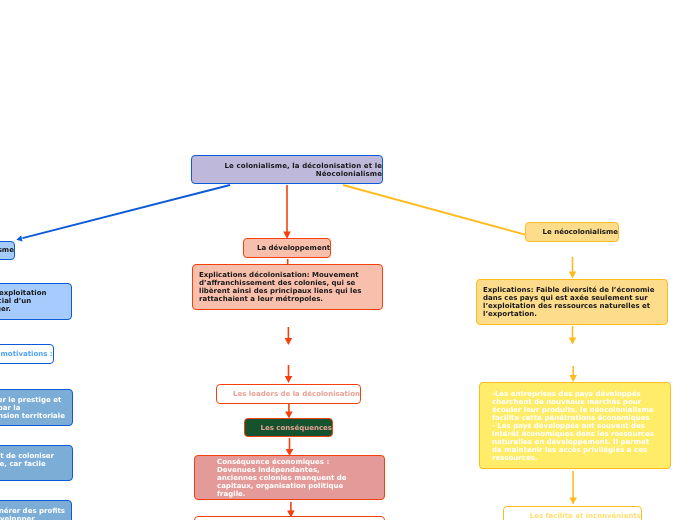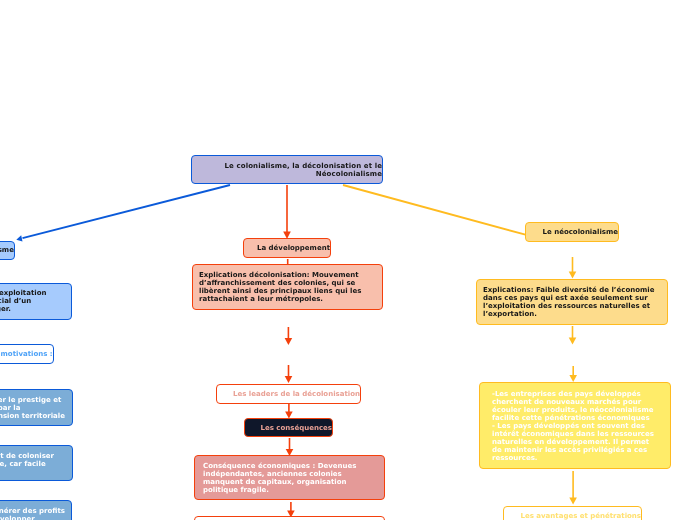--- a/index.html
+++ b/index.html
@@ -38,25 +38,25 @@
   
   .o-title{left:243px;top:238px;width:88px;height:20px;background:#f8bfac;
            border:1.5px solid #f4400c;font-size:7px;font-weight:bold;color:#171717;}
   .o-expl{left:192px;top:264px;width:191px;height:46px;background:#f8bfac;
           border:1.5px solid #f4400c;font-size:7px;font-weight:bold;color:#171717;
           line-height:8px;text-align:left;padding:0 6px;}
   .o-leaders{left:216px;top:344px;width:145px;height:20px;background:#fff;
              border:1.5px solid #f4400c;font-size:7px;font-weight:bold;color:#e9a195;margin-top:40px;}
   .o-names{left:215px;top:383px;width:146px;height:20px;background:#e49a98;
            border:1.5px solid #f4400c;font-size:7px;font-weight:bold;font-style:italic;color:#ffffff;}
-  .o-cons{left:244px;top:418px;width:89px;height:19px;background:#0f172a;
+  .o-cons{left:244px;top:418px;width:89px;height:19px;background:#14532d;
           border:1.5px solid #f4400c;font-size:7px;font-weight:bold;color:#e9a195;}
   .o-econ{left:194px;top:455px;width:191px;height:45px;background:#e49a98;
           border:1.5px solid #f4400c;font-size:7px;font-weight:bold;color:#ffffff;
-          line-height:8px;text-align:left;padding:0 8px;}
+          line-height:8px;text-align:left;padding:0 22px;}
   .o-bottom{left:194px;top:516px;width:191px;height:45px;background:#fff;
             border:1.5px solid #f4400c;}
 
   
   .y-title{left:525px;top:222px;width:94px;height:20px;background:#fddc8c;
            border:1.5px solid #ffbb20;font-size:7px;font-weight:bold;color:#171717;}
   .y-expl{left:476px;top:279px;width:192px;height:46px;background:#fddc8c;
           border:1.5px solid #ffbb20;font-size:7px;font-weight:bold;color:#171717;
           line-height:8px;text-align:left;padding:0 6px;}
   .y-causes{left:507px;top:345px;width:131px;height:20px;background:#fff;
@@ -183,16 +183,16 @@
     <span class="txt">Le néocolonialisme</span>
   </div>
   <div class="node y-expl">
     <span class="txt">Explications: Faible diversité de l’économie dans ces pays qui est axée seulement sur l’exploitation des ressources naturelles et l’exportation.</span>
   </div>
   <div class="node y-detail">
     <span class="txt">-Les entreprises des pays développés cherchent de nouveaux marchés pour écouler leur produits, le néocolonialisme facilite cette pénétrations économiques
 - Les pays développés ont souvent des intérêt économiques dans les ressources naturelles en développement. Il permet de maintenir les accès privilégiés a ces ressources.</span>
   </div>
   <div class="node y-pros">
-    <span class="txt">Les avantages et pénétrations</span>
+    <span class="txt">Les facilite et inconvénients</span>
   </div>
 
 </div>
 
 </body></html>

